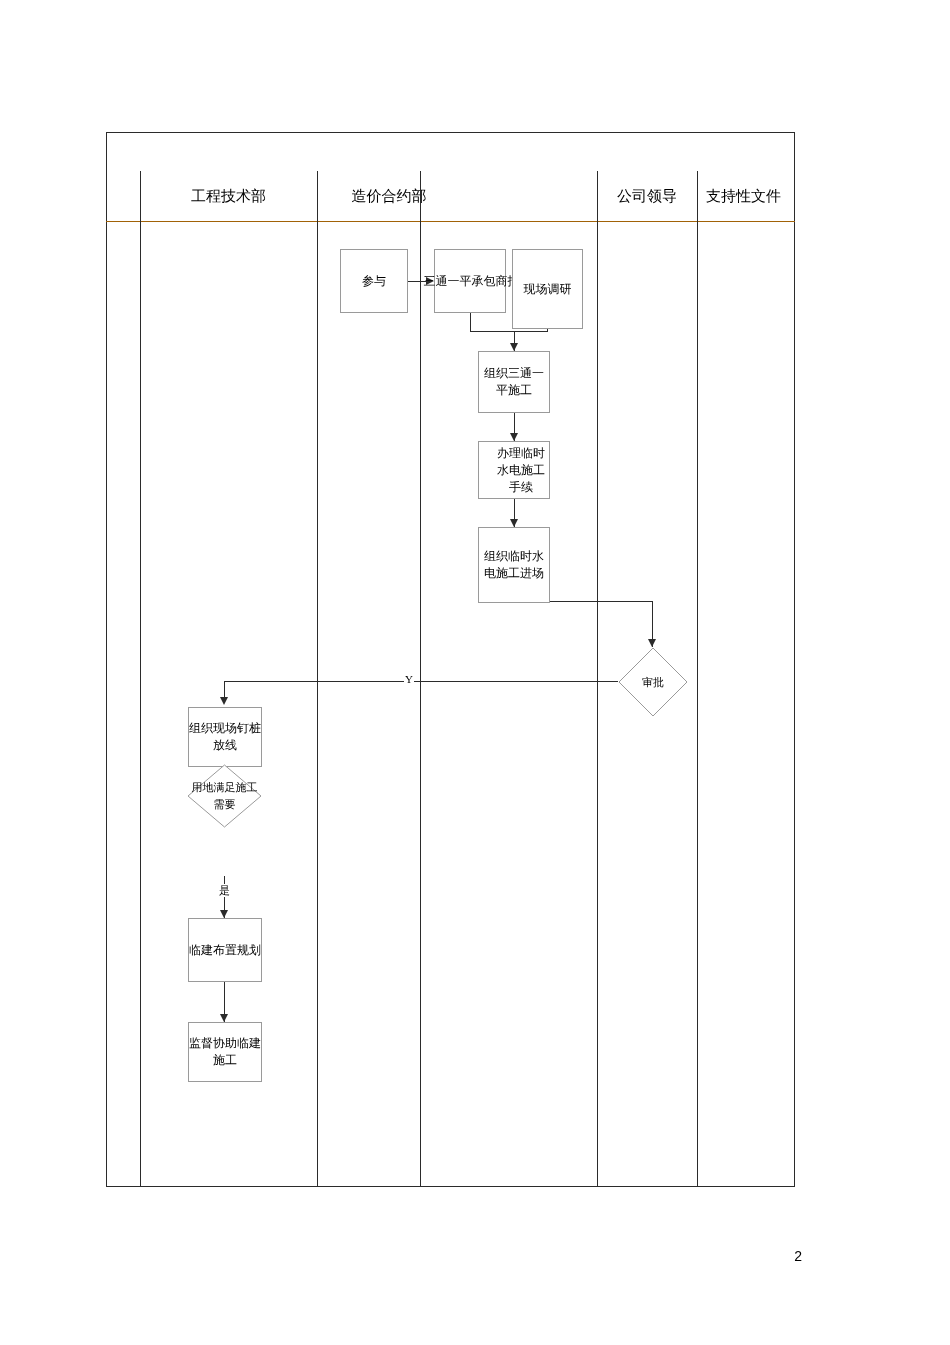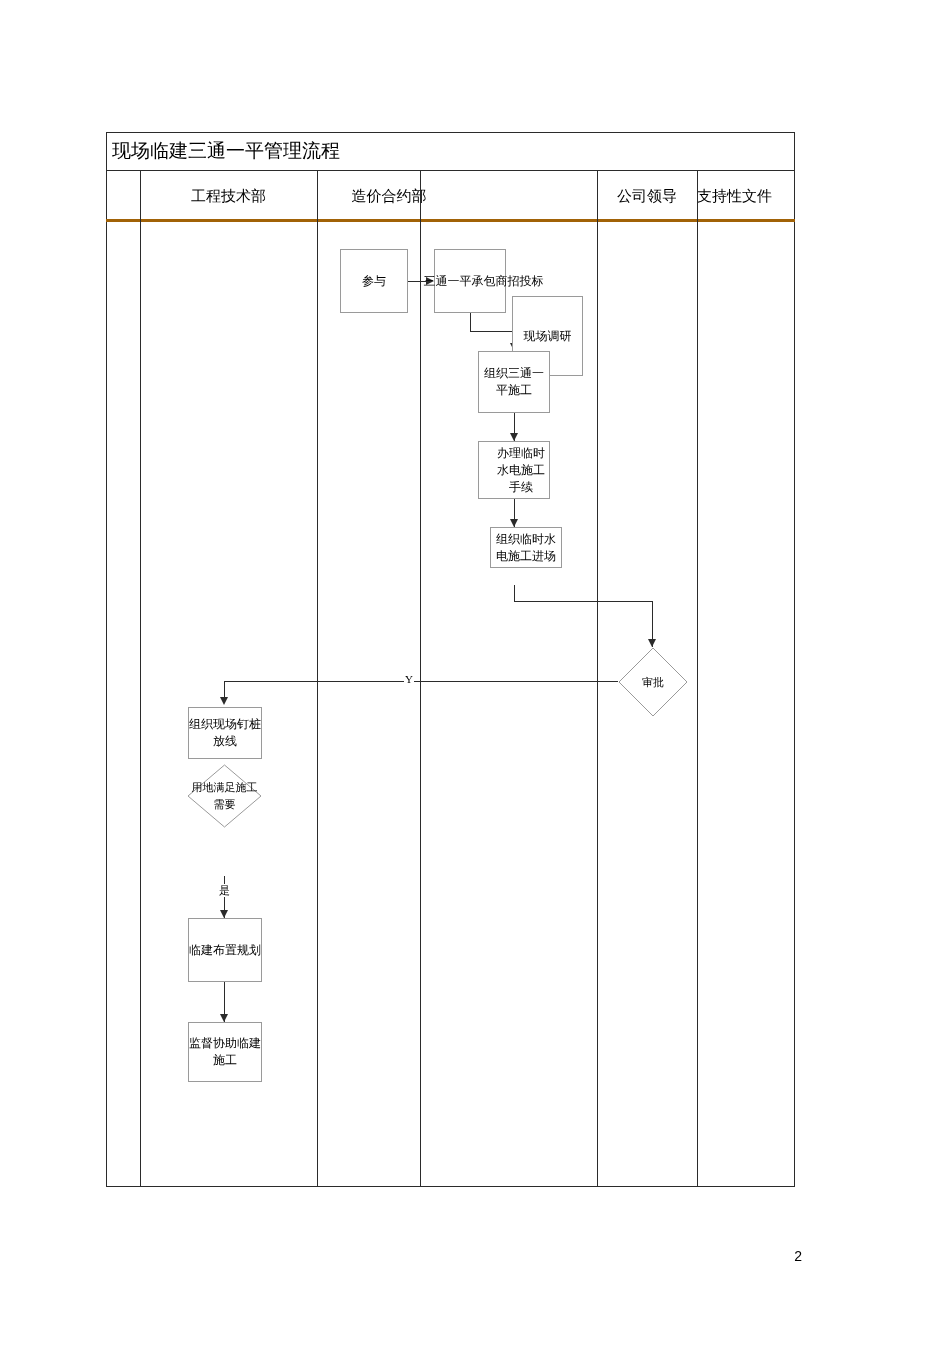--- a/index.html
+++ b/index.html
@@ -52,34 +52,34 @@
     letter-spacing: 0px;
   }
 
   .header-row {
     position: absolute;
     left: 106px;
     top: 171px;
     width: 689px;
     height: 51px;
     box-sizing: border-box;
-    border-bottom: 3px solid #a16207;
+    border-bottom: 1px solid #a16207;
   }
   .hdr-cell {
     position: absolute;
     top: 0;
     height: 51px;
     box-sizing: border-box;
     display: flex;
     align-items: center;
     justify-content: center;
     font-size: 15px;
     white-space: nowrap;
   }
-  .hdr-cell.ovf { justify-content: flex-start; padding-left: 0; }
+  .hdr-cell.ovf { justify-content: flex-start; padding-left: 9px; }
 
   
   .vline {
     position: absolute;
     top: 171px;
     width: 0;
     border-left: 1px solid #2b2b2b;
     height: 1016px;
   }
 
@@ -167,23 +167,20 @@
     font-family: "Liberation Sans", sans-serif;
   }
 </style>
 </head>
 <body>
 
 <div id="page-root">
 
   <div class="table-frame"></div>
 
-  <div class="title-row">
-    <div class="title-text">现场临建三通一平管理流程</div>
-  </div>
 
   <div class="header-row">
     <div class="hdr-cell" style="left:0px;width:34px;"></div>
     <div class="hdr-cell" style="left:34px;width:177px;">工程技术部</div>
     <div class="hdr-cell" style="left:211px;width:103px;padding-left:41px;">造价合约部</div>
     <div class="hdr-cell" style="left:491px;width:100px;">公司领导</div>
     <div class="hdr-cell ovf" style="left:591px;width:98px;">支持性文件</div>
   </div>
 
   <div class="vline" style="left:140px;"></div>
@@ -196,21 +193,21 @@
   <div class="arrow-right" style="left:426px;top:277px;"></div>
 
   <div class="node" style="left:340px;top:249px;width:68px;height:64px;">
     <span class="lbl">参与</span>
   </div>
 
   <div class="node wrap" style="left:434px;top:249px;width:72px;height:64px;">
     <span class="lbl" style="white-space:nowrap;width:86px;margin-left:-7px;">三通一平承包商招投标</span>
   </div>
 
-  <div class="node" style="left:512px;top:249px;width:71px;height:80px;margin-top:47px;">
+  <div class="node" style="left:512px;top:249px;width:71px;height:80px;">
     <span class="lbl">现场调研</span>
   </div>
 
   <div class="edge v" style="left:470px;top:313px;height:18px;"></div>
   <div class="edge v" style="left:547px;top:313px;height:18px;"></div>
   <div class="edge h" style="left:470px;top:331px;width:78px;"></div>
   <div class="edge v" style="left:514px;top:331px;height:20px;"></div>
   <div class="arrow-down" style="left:510px;top:343px;"></div>
 
   <div class="node wrap" style="left:478px;top:351px;width:72px;height:62px;">
@@ -220,42 +217,42 @@
   <div class="edge v" style="left:514px;top:413px;height:28px;"></div>
   <div class="arrow-down" style="left:510px;top:433px;"></div>
 
   <div class="node wrap" style="left:478px;top:441px;width:72px;height:58px;">
     <span class="lbl" style="white-space:normal;margin-left:14px;">办理临时水电施工手续</span>
   </div>
 
   <div class="edge v" style="left:514px;top:499px;height:28px;"></div>
   <div class="arrow-down" style="left:510px;top:519px;"></div>
 
-  <div class="node wrap" style="left:478px;top:527px;width:72px;height:41px;margin-left:12px;">
+  <div class="node wrap" style="left:478px;top:527px;width:72px;height:76px;">
     <span class="lbl" style="white-space:normal;">组织临时水电施工进场</span>
   </div>
 
   <div class="edge v" style="left:514px;top:585px;height:16px;"></div>
   <div class="edge h" style="left:514px;top:601px;width:138px;"></div>
   <div class="edge v" style="left:652px;top:601px;height:46px;"></div>
   <div class="arrow-down" style="left:648px;top:639px;"></div>
 
   <div class="diamond-wrap" style="left:618px;top:647px;width:70px;height:70px;">
     <svg width="70" height="70" viewBox="0 0 70 70">
       <polygon points="35,1 69,35 35,69 1,35" fill="#ffffff" stroke="#9a9a9a" stroke-width="1"></polygon>
     </svg>
     <span class="dlbl">审批</span>
   </div>
 
   <div class="edge h" style="left:224px;top:681px;width:394px;"></div>
   <div class="edge v" style="left:224px;top:681px;height:20px;"></div>
   <div class="arrow-down" style="left:220px;top:697px;"></div>
   <div class="edge-label" style="left:404px;top:673px;">Y</div>
 
-  <div class="node wrap" style="left:188px;top:707px;width:74px;height:52px;">
+  <div class="node wrap" style="left:188px;top:707px;width:74px;height:60px;">
     <span class="lbl" style="white-space:normal;">组织现场钉桩放线</span>
   </div>
 
   <div class="edge v" style="left:224px;top:767px;height:54px;"></div>
   <div class="arrow-down" style="left:220px;top:805px;"></div>
 
   <div class="diamond-wrap" style="left:187px;top:764px;width:75px;height:64px;">
     <svg width="75" height="64" viewBox="0 0 75 64">
       <polygon points="37.5,1 74,32 37.5,63 1,32" fill="#ffffff" stroke="#9a9a9a" stroke-width="1"></polygon>
     </svg>

